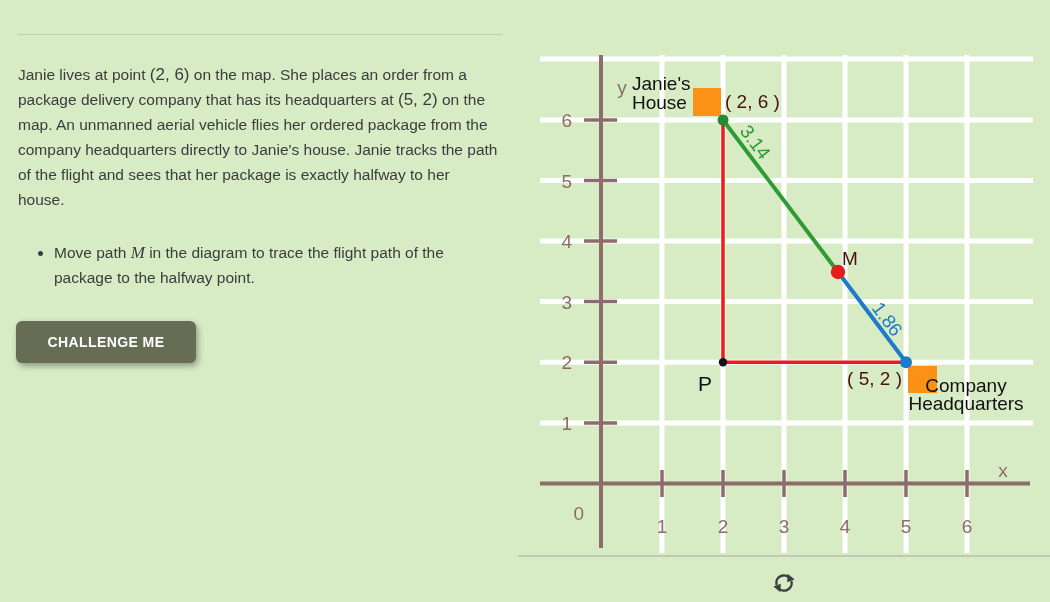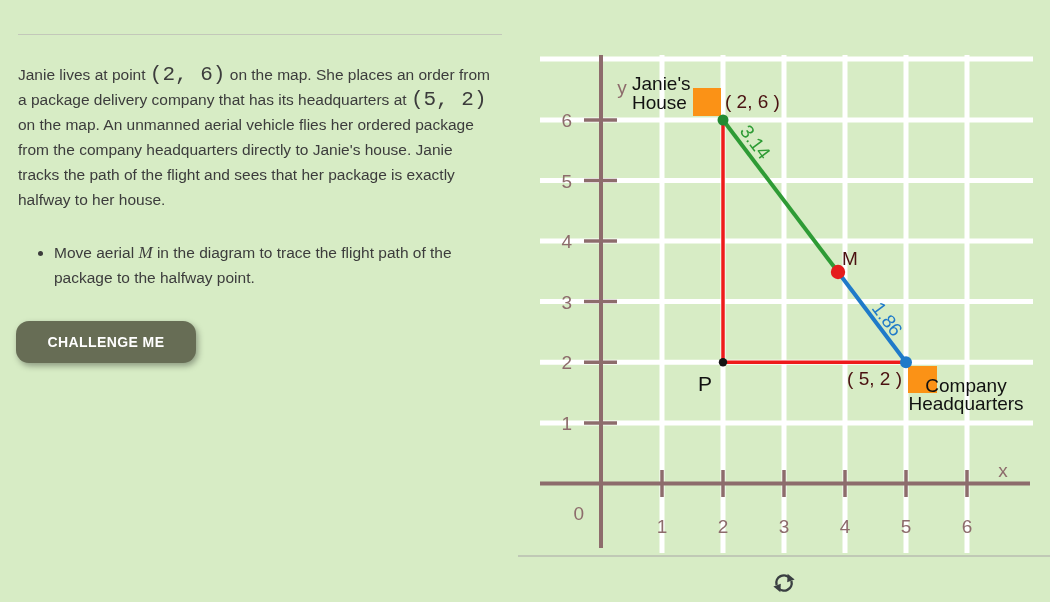--- a/index.html
+++ b/index.html
@@ -10,44 +10,44 @@
   }
   .left-panel{position:absolute;left:18px;top:20px;width:486px;}
   .title{
     font-size:25px;font-weight:bold;color:#494949;line-height:29px;margin:0;
   }
   .title span{display:block;}
   .divider{border:none;border-top:1px solid #c3c8ba;margin:14px 0 0 0;width:484px;}
   .paragraph{
     margin-top:27px;font-size:15.5px;line-height:25px;color:#3c3c3c;width:480px;
   }
-  .mathser{font-family:Liberation Mono, monospace;font-size:21px;}
+  .mathser{font-family:Liberation Sans, sans-serif;font-size:17px;}
   .math-it{font-family:"Liberation Serif", serif;font-size:17px;font-style:italic;}
   ul.tasks{margin:28px 0 0 0;padding-left:36px;width:440px;}
   ul.tasks li{font-size:15.5px;line-height:25px;color:#3c3c3c;}
   .challenge-btn{
-    margin-top:31px;margin-left:-2px;width:180px;height:42px;border:none;border-radius:13px;
+    margin-top:31px;margin-left:-2px;width:180px;height:42px;border:none;border-radius:6px;
     background:#676d55;color:#ffffff;font-family:"Liberation Sans",sans-serif;
     font-size:14px;font-weight:bold;letter-spacing:0.4px;
     box-shadow:2px 3px 6px rgba(0,0,0,0.35);cursor:pointer;
   }
   .graph-wrap{position:absolute;left:518px;top:0;width:532px;height:602px;}
   svg text{font-family:"Liberation Sans", sans-serif;}
   .axis-num{fill:#8d6c6c;font-size:19px;}
   .coord-label{fill:#4a1111;font-size:19px;}
   .pt-label{fill:#111111;}
 </style>
 </head>
 <body>
 
 <div class="left-panel">
   <hr class="divider">
   <p class="paragraph"><span>Janie lives at point </span><span class="mathser">(2, 6)</span><span> on the map. She places an order from a package delivery company that has its headquarters at </span><span class="mathser">(5, 2)</span><span> on the map. An unmanned aerial vehicle flies her ordered package from the company headquarters directly to Janie's house. Janie tracks the path of the flight and sees that her package is exactly halfway to her house.</span></p>
   <ul class="tasks">
-    <li><span>Move aerial </span><span class="math-it">M</span><span> in the diagram to trace the flight path of the package to the halfway point.</span></li>
+    <li><span>Move path </span><span class="math-it">M</span><span> in the diagram to trace the flight path of the package to the halfway point.</span></li>
   </ul>
   <button class="challenge-btn">CHALLENGE ME</button>
 </div>
 
 <div class="graph-wrap">
 <svg width="532" height="602" viewBox="0 0 532 602">
 
   <g stroke="#ffffff" stroke-width="5">
     <line x1="22" y1="59" x2="515" y2="59"></line>
     <line x1="22" y1="120" x2="515" y2="120"></line>

